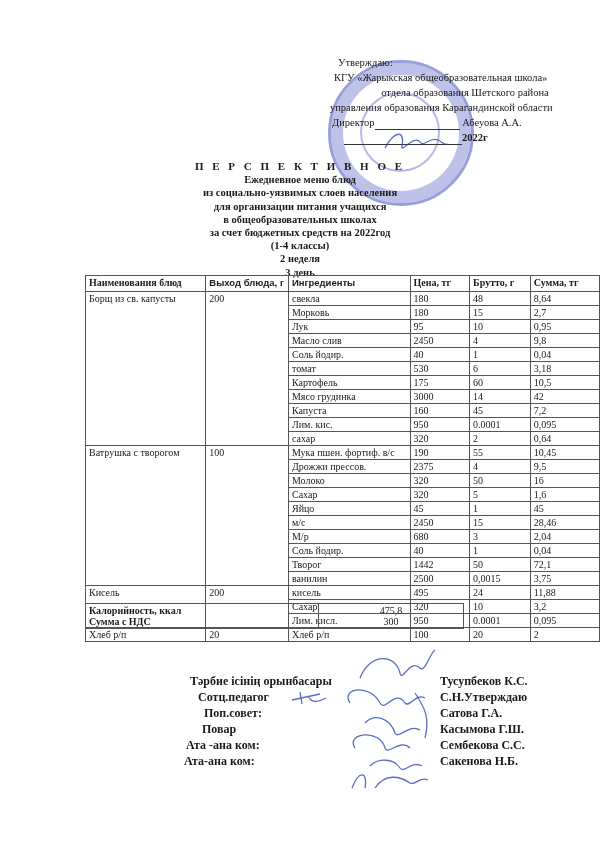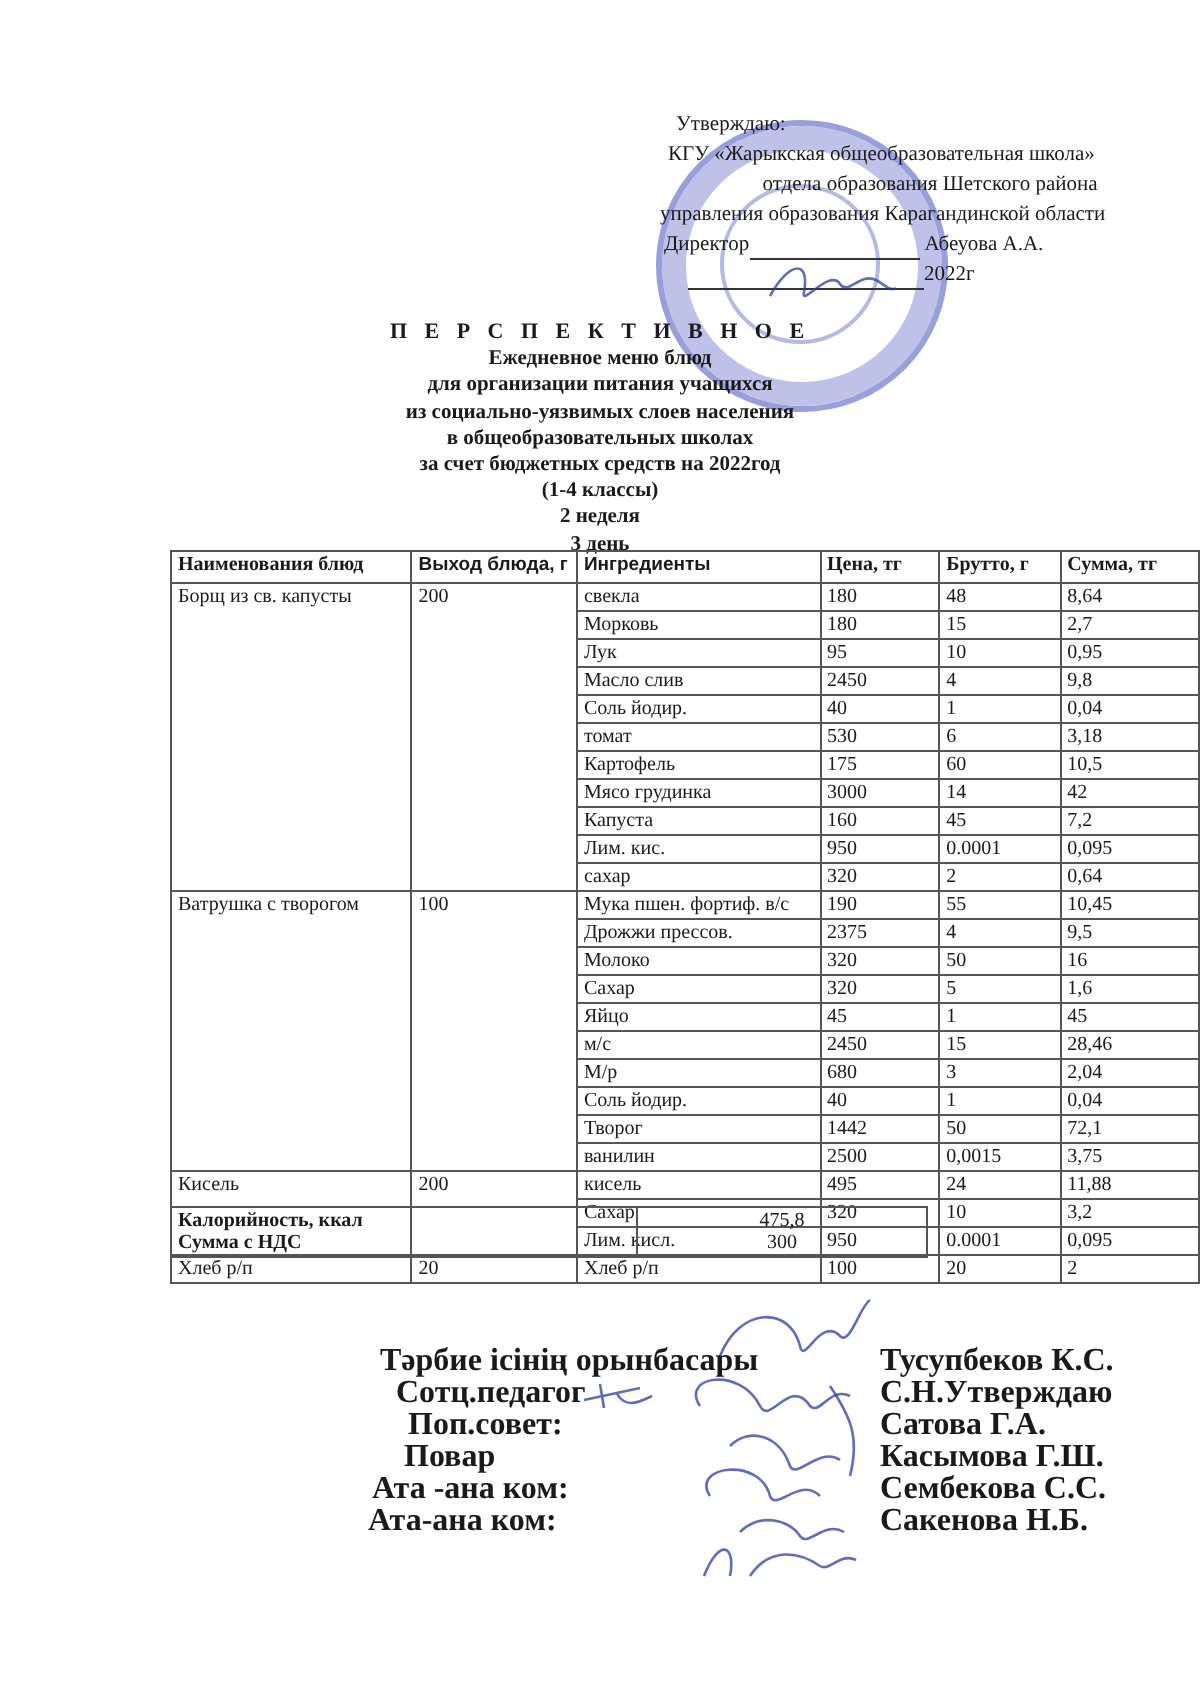--- a/index.html
+++ b/index.html
@@ -49,55 +49,55 @@
   table.menu th.serif { font-family: "Liberation Serif", serif; font-size: 10px; }
   .c1 { width: 119px; } .c2 { width: 81px; margin-left: 15px; } .c3 { width: 121px; }
   .c4 { width: 56px; } .c5 { width: 56px; } .c6 { width: 66px; }
   table.totals {
     position: absolute; left: 85px; top: 603px; border-collapse: collapse; font-size: 10px; line-height: 11px;
   }
   table.totals td { border: 1px solid #555; padding: 1px 3px; vertical-align: top; }
   table.totals .lbl { width: 226px; font-weight: bold; }
   table.totals .val { width: 138px; text-align: center; }
   .signers {
-    position: absolute; left: 190px; top: 673px; width: 360px; font-weight: bold; font-size: 16px; line-height: 16px;
+    position: absolute; left: 190px; top: 673px; width: 360px; font-weight: bold; font-size: 12px; line-height: 16px;
   }
   .signer-row { position: relative; height: 16px; }
   .signer-row .role { position: absolute; left: 0; white-space: nowrap; }
   .signer-row .name { position: absolute; left: 250px; white-space: nowrap; }
 </style>
 </head>
 <body>
 
 <div class="stamp"></div>
 <div class="stamp-inner"></div>
 
 <div class="approve">
   <div class="a1">Утверждаю:</div>
   <div class="a2">КГУ «Жарыкская общеобразовательная  школа»</div>
   <div class="a3">отдела образования Шетского района</div>
   <div class="a4">управления образования Карагандинской  области</div>
   <div class="a5">
     <span>Директор</span><span class="line" style="width:85px;"></span>
     <span>Абеуова А.А.</span>
   </div>
-  <div class="a6" style="padding-left:12px;">
+  <div class="a6" style="padding-left:12px;font-weight:bold;">
     <span class="line" style="width:118px;"></span><span>2022г</span>
   </div>
 </div>
 
 <svg class="sig" style="left:380px; top:128px;" width="70" height="28">
   <path d="M5 20 C 15 2, 25 2, 22 18 C 20 26, 35 6, 40 14 C 44 20, 50 8, 58 12 C 62 14, 65 18, 68 16"></path>
 </svg>
 
 <div class="title-block">
   <div class="t0">П Е Р С П Е К Т И В Н О Е</div>
   <div>Ежедневное меню блюд</div>
+  <div>из социально-уязвимых слоев населения</div>
   <div>для организации питания учащихся</div>
-  <div>из социально-уязвимых слоев населения</div>
   <div>в общеобразовательных школах</div>
   <div>за счет бюджетных средств на 2022год</div>
   <div>(1-4 классы)</div>
   <div>2 неделя</div>
   <div>3 день</div>
 </div>
 
 <table class="menu">
   <thead>
     <tr>

